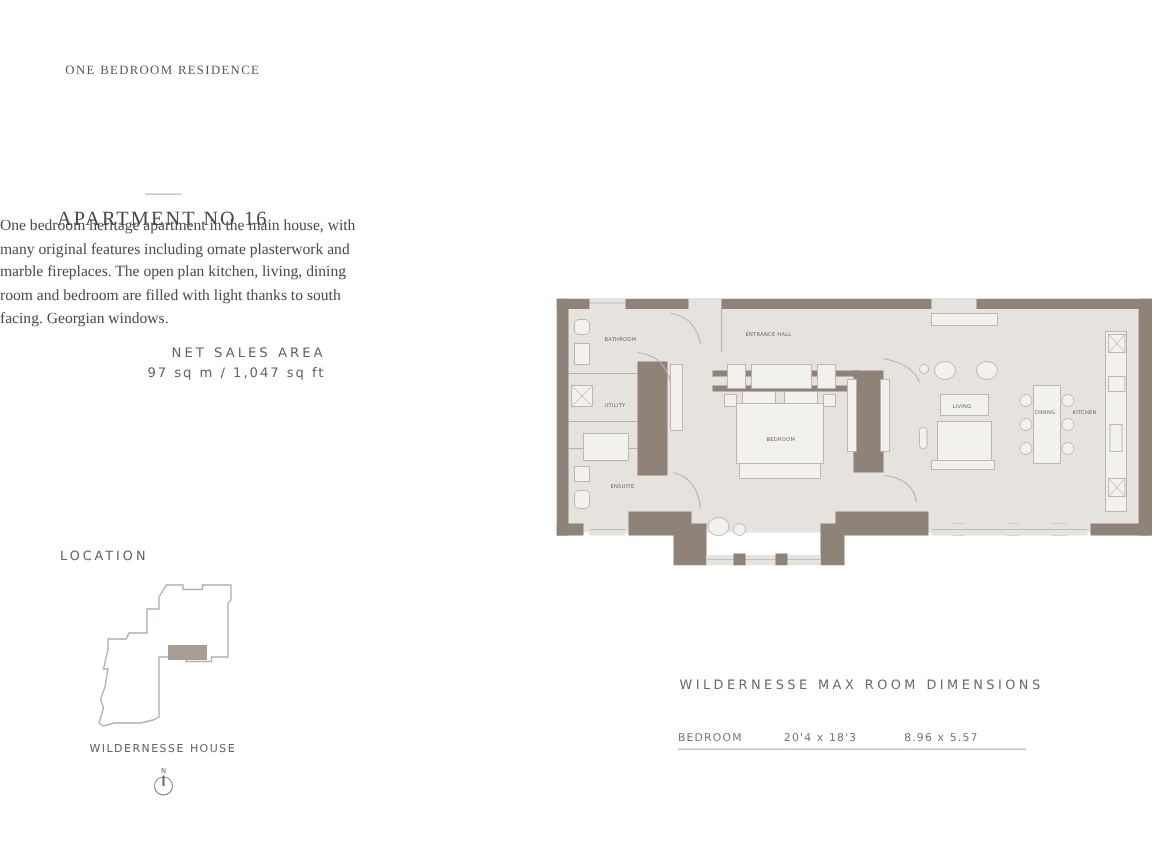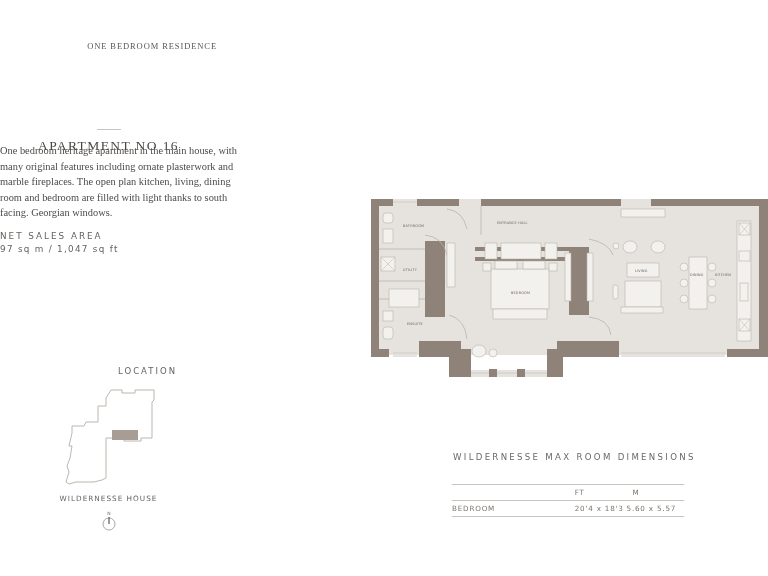--- a/index.html
+++ b/index.html
@@ -1,26 +1,26 @@
 <!DOCTYPE html>
 <html><head>
 <meta charset="utf-8">
 <style>
   html, body { margin:0; padding:0; background:#ffffff; }
   body { width:768px; height:576px; position:relative; overflow:hidden; }
   .serif { font-family: "Liberation Serif", "DejaVu Serif", serif; }
   .sans { font-family: "DejaVu Sans", "Liberation Sans", sans-serif; }
   .abs { position:absolute; }
-  .eyebrow { left:0; top:41px; width:217px; text-align:right; font-size:8.5px; letter-spacing:0.9px; color:#5a5652; }
+  .eyebrow { left:0; top:41px; width:217px; text-align:center; font-size:8.5px; letter-spacing:0.9px; color:#5a5652; }
   .title { left:0; top:97px; width:217px; text-align:center; font-size:13.5px; letter-spacing:1.4px; color:#4a4744;margin-top:41px; }
   .rule { left:97px; top:129px; width:24px; height:1px; background:#c9c4bd; }
   .desc { left:0; top:143px; width:242px; font-size:10.4px; line-height:15.6px; color:#4d4a47; }
-  .nsa-label { left:0; top:231px; width:217px; text-align:left; font-size:8.8px; letter-spacing:2px; color:#66625e; }
-  .nsa-value { left:0; top:244px; width:217px; text-align:left; font-size:8.8px; letter-spacing:1.3px; color:#66625e; }
-  .loc-label { left:40px; top:366px; width:137px; text-align:right; font-size:8.5px; letter-spacing:2px; color:#66625e; }
+  .nsa-label { left:0; top:231px; width:217px; text-align:right; font-size:8.8px; letter-spacing:2px; color:#66625e; }
+  .nsa-value { left:0; top:244px; width:217px; text-align:right; font-size:8.8px; letter-spacing:1.3px; color:#66625e; }
+  .loc-label { left:40px; top:366px; width:137px; text-align:left; font-size:8.5px; letter-spacing:2px; color:#66625e; }
   .wh-label { left:40px; top:494px; width:137px; text-align:center; font-size:7.3px; letter-spacing:1px; color:#66625e; }
   .dims-title { left:453px; top:452px; font-size:8.6px; letter-spacing:2.3px; color:#6d6965; white-space:nowrap; }
   .dims-table { left:452px; top:484px; width:232px; border-collapse:collapse; }
   .dims-table td { font-size:7.2px; letter-spacing:0.8px; color:#7a7571; padding:0; height:15px; white-space:nowrap; }
   .dims-table tr { border-bottom:1px solid #c8c3bc; }
   .dims-table tr.hdr { border-top:1px solid #c8c3bc; }
   .col-room { width:128px; }
   .col-ft { width:52px; }
   .col-m { width:52px; }
   .plan { left:371px; top:199px; }
@@ -178,24 +178,19 @@
   <text class="plan-label" x="36" y="126">ENSUITE</text>
   <text class="plan-label" x="264" y="73">LIVING</text>
   <text class="plan-label" x="319" y="77">DINING</text>
   <text class="plan-label" x="344" y="77">KITCHEN</text>
 </svg>
 
 <div class="abs sans dims-title">WILDERNESSE MAX ROOM DIMENSIONS</div>
 
 <table class="abs sans dims-table">
   <tbody>
-      <tr class="hdr">
-    <td class="col-room"></td>
-    <td class="col-ft">FT</td>
-    <td class="col-m" style="padding-left:6px;">M</td>
-  </tr>
   <tr>
     <td>BEDROOM</td>
     <td>20'4  x  18'3</td>
-    <td>5.60 x 5.57</td>
+    <td>8.96 x 5.57</td>
   </tr>
 </tbody>
   </table>
 
 </body></html>

